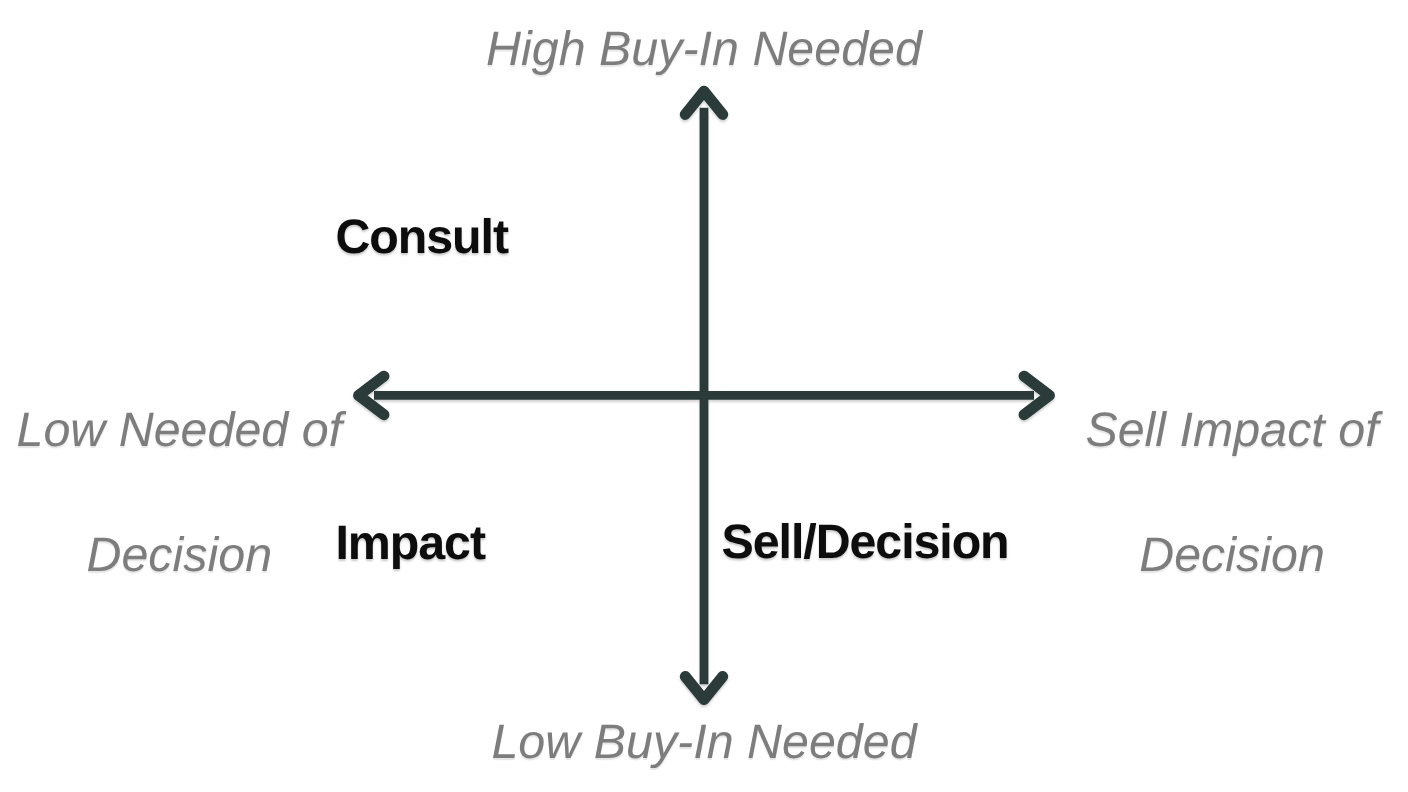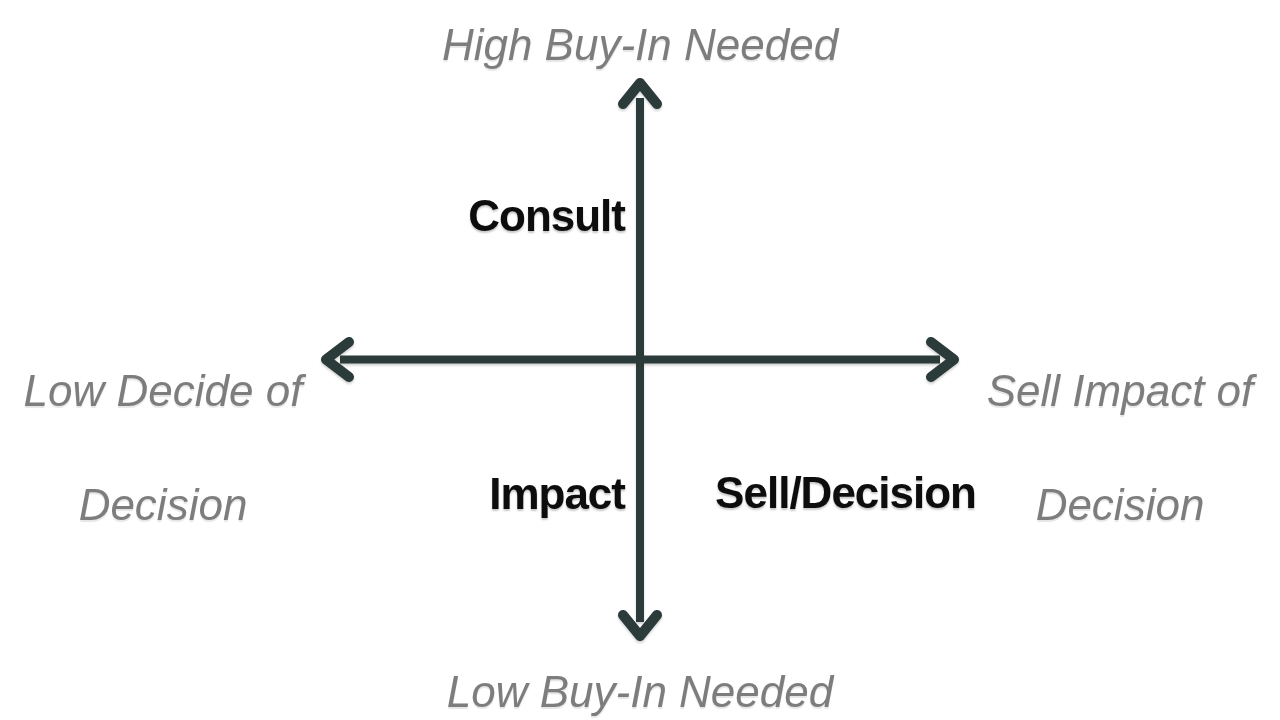--- a/index.html
+++ b/index.html
@@ -31,32 +31,32 @@
     position: absolute;
     font-style: italic;
     font-size: 44px;
     line-height: 57px;
     color: var(--color-axis-label-text);
     text-align: center;
     text-shadow: 0 2px 1px rgba(0,0,0,0.10);
     white-space: pre-line;
   }
   .axis-label.top    { left: 340px; top: 16px;  width: 600px; }
-  .axis-label.bottom { left: 340px; top: 646px; width: 600px; margin-top: 17px; }
+  .axis-label.bottom { left: 340px; top: 646px; width: 600px; }
   .axis-label.left   { left: -37px; top: 305px; width: 400px; }
   .axis-label.right  { left: 920px; top: 305px; width: 400px; }
   .quad-label {
     position: absolute;
     width: 320px;
     font-weight: 700;
     font-size: 44px;
     line-height: 52px;
     letter-spacing: -1px;
     color: var(--color-quadrant-label-text);
-    text-align: right;
+    text-align: left;
     text-shadow: 0 2px 2px rgba(0,0,0,0.22);
   }
   .quad-label.top-left     { left: 305px; top: 190px; }
   .quad-label.top-right    { left: 657px; top: 190px; }
   .quad-label.bottom-left  { left: 305px; top: 468px; }
   .quad-label.bottom-right { left: 656px; top: 467px; }
 </style>
 </head>
 <body>
 
@@ -72,21 +72,21 @@
     <polyline points="623,615 640,636 657,615" fill="none" stroke-width="10" stroke-linecap="round" stroke-linejoin="round" stroke="#2b3b39"></polyline>
     <polyline points="349,342 326,359.5 349,377" fill="none" stroke-width="10" stroke-linecap="round" stroke-linejoin="round" stroke="#2b3b39"></polyline>
     <polyline points="931,342 954,359.5 931,377" fill="none" stroke-width="10" stroke-linecap="round" stroke-linejoin="round" stroke="#2b3b39"></polyline>
   </svg>
 
   <div class="axis-label top">High Buy-In Needed</div>
 
   <div class="axis-label bottom">Low Buy-In Needed</div>
 
   <div class="axis-label left">
-    <span>Low Decide of</span><br>
+    <span>Low Needed of</span><br>
     <span>Decision</span>
   </div>
 
   <div class="axis-label right">
     <span>Sell Impact of</span><br>
     <span>Decision</span>
   </div>
 
   <div class="quad-label top-left">Consult</div>
 

